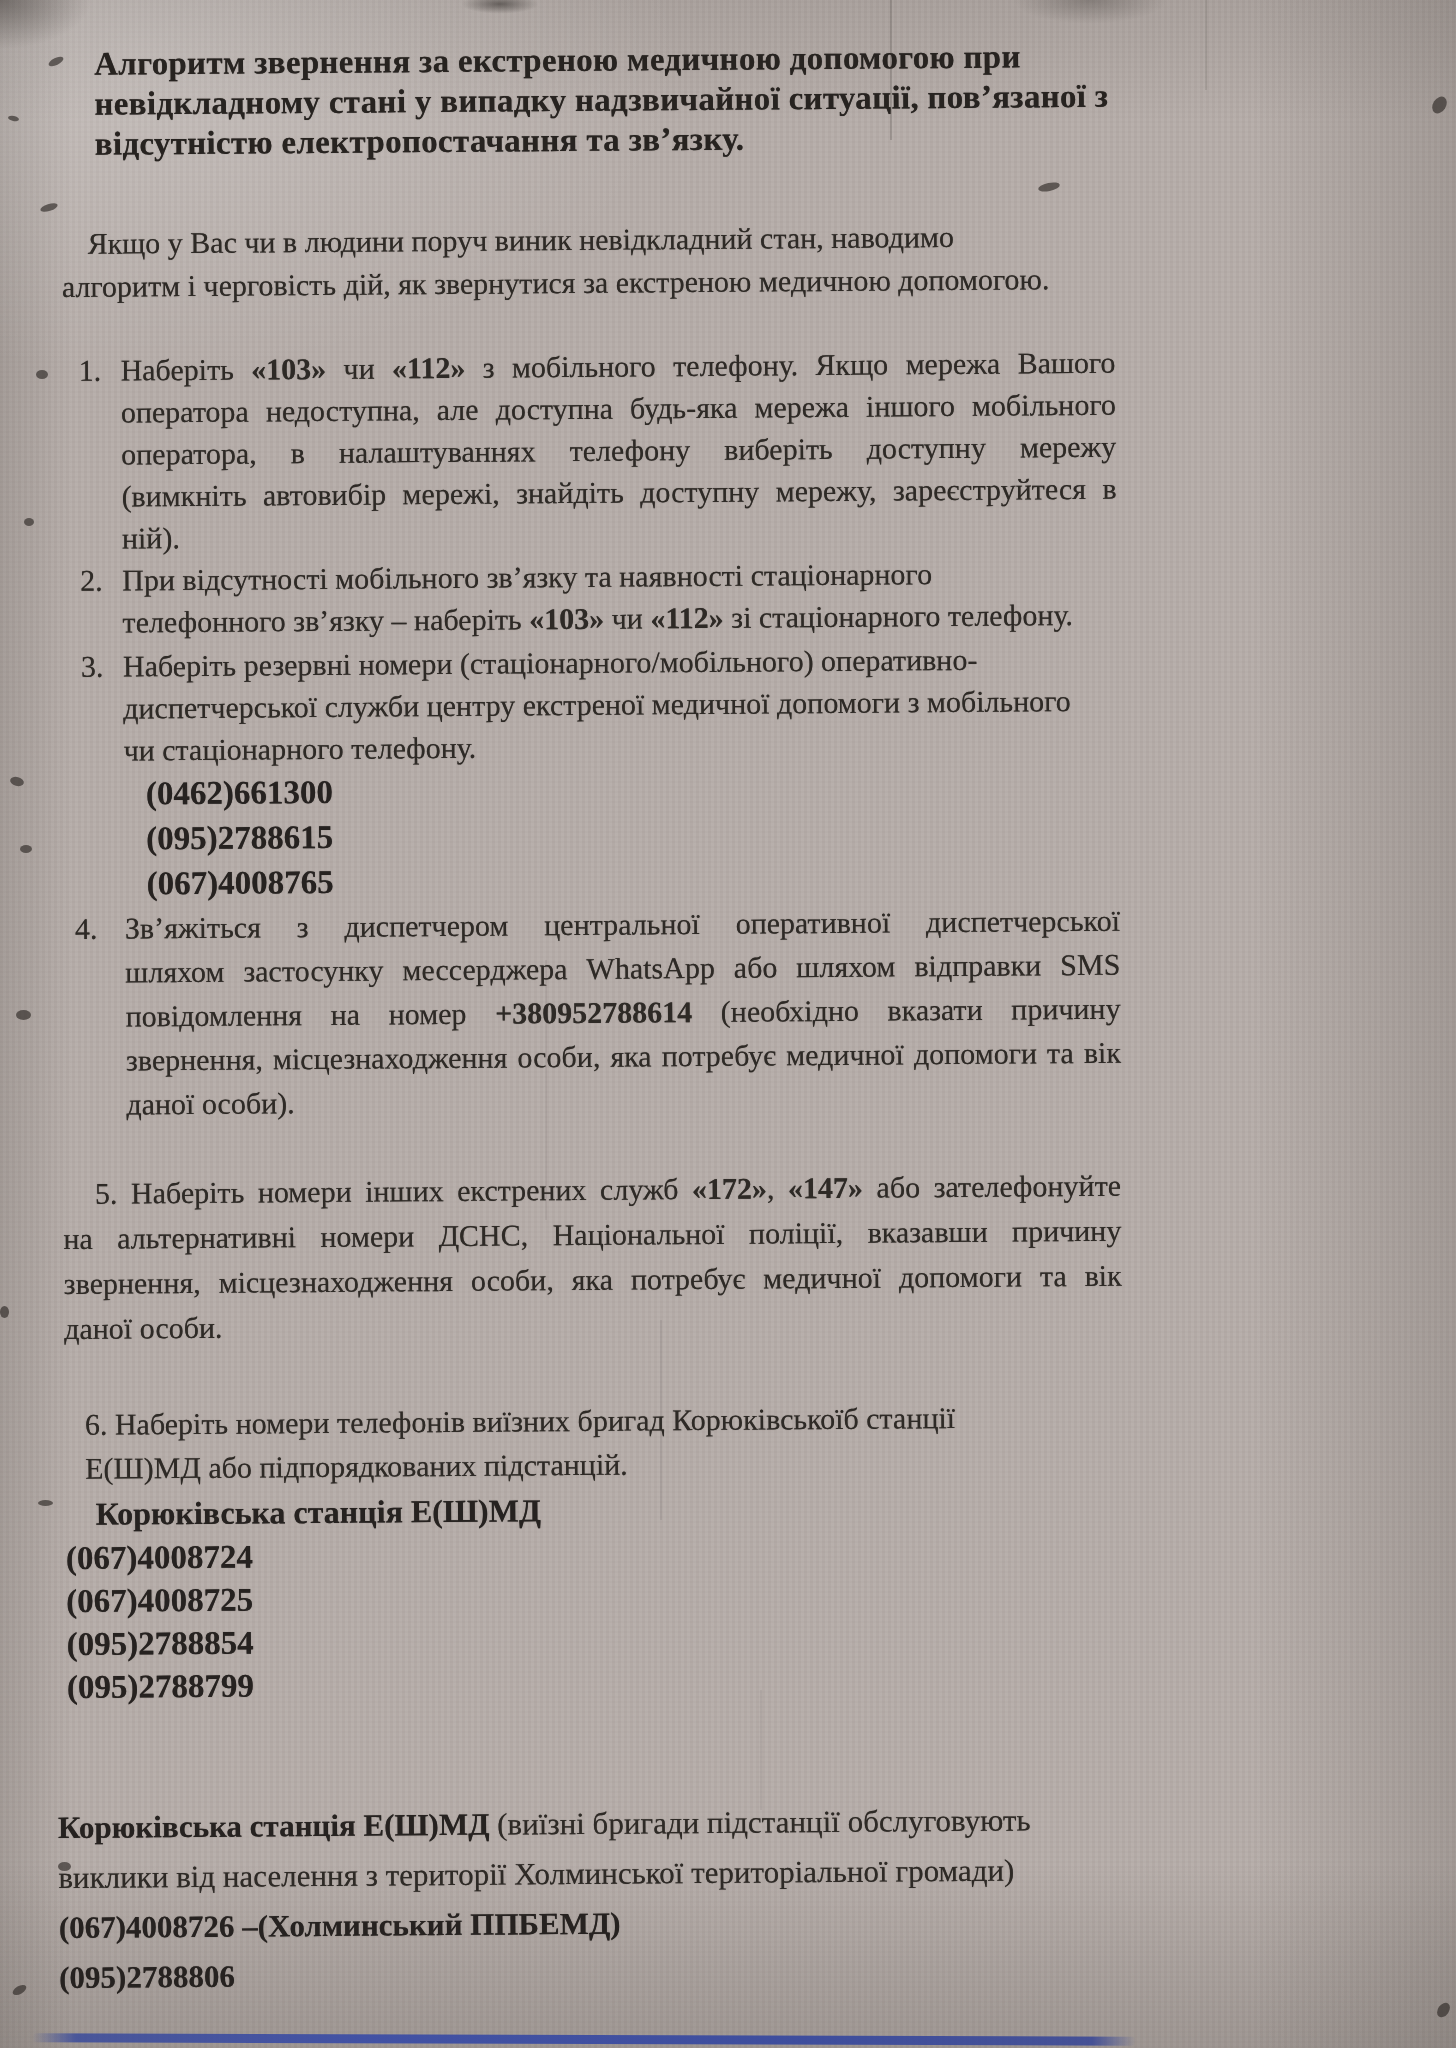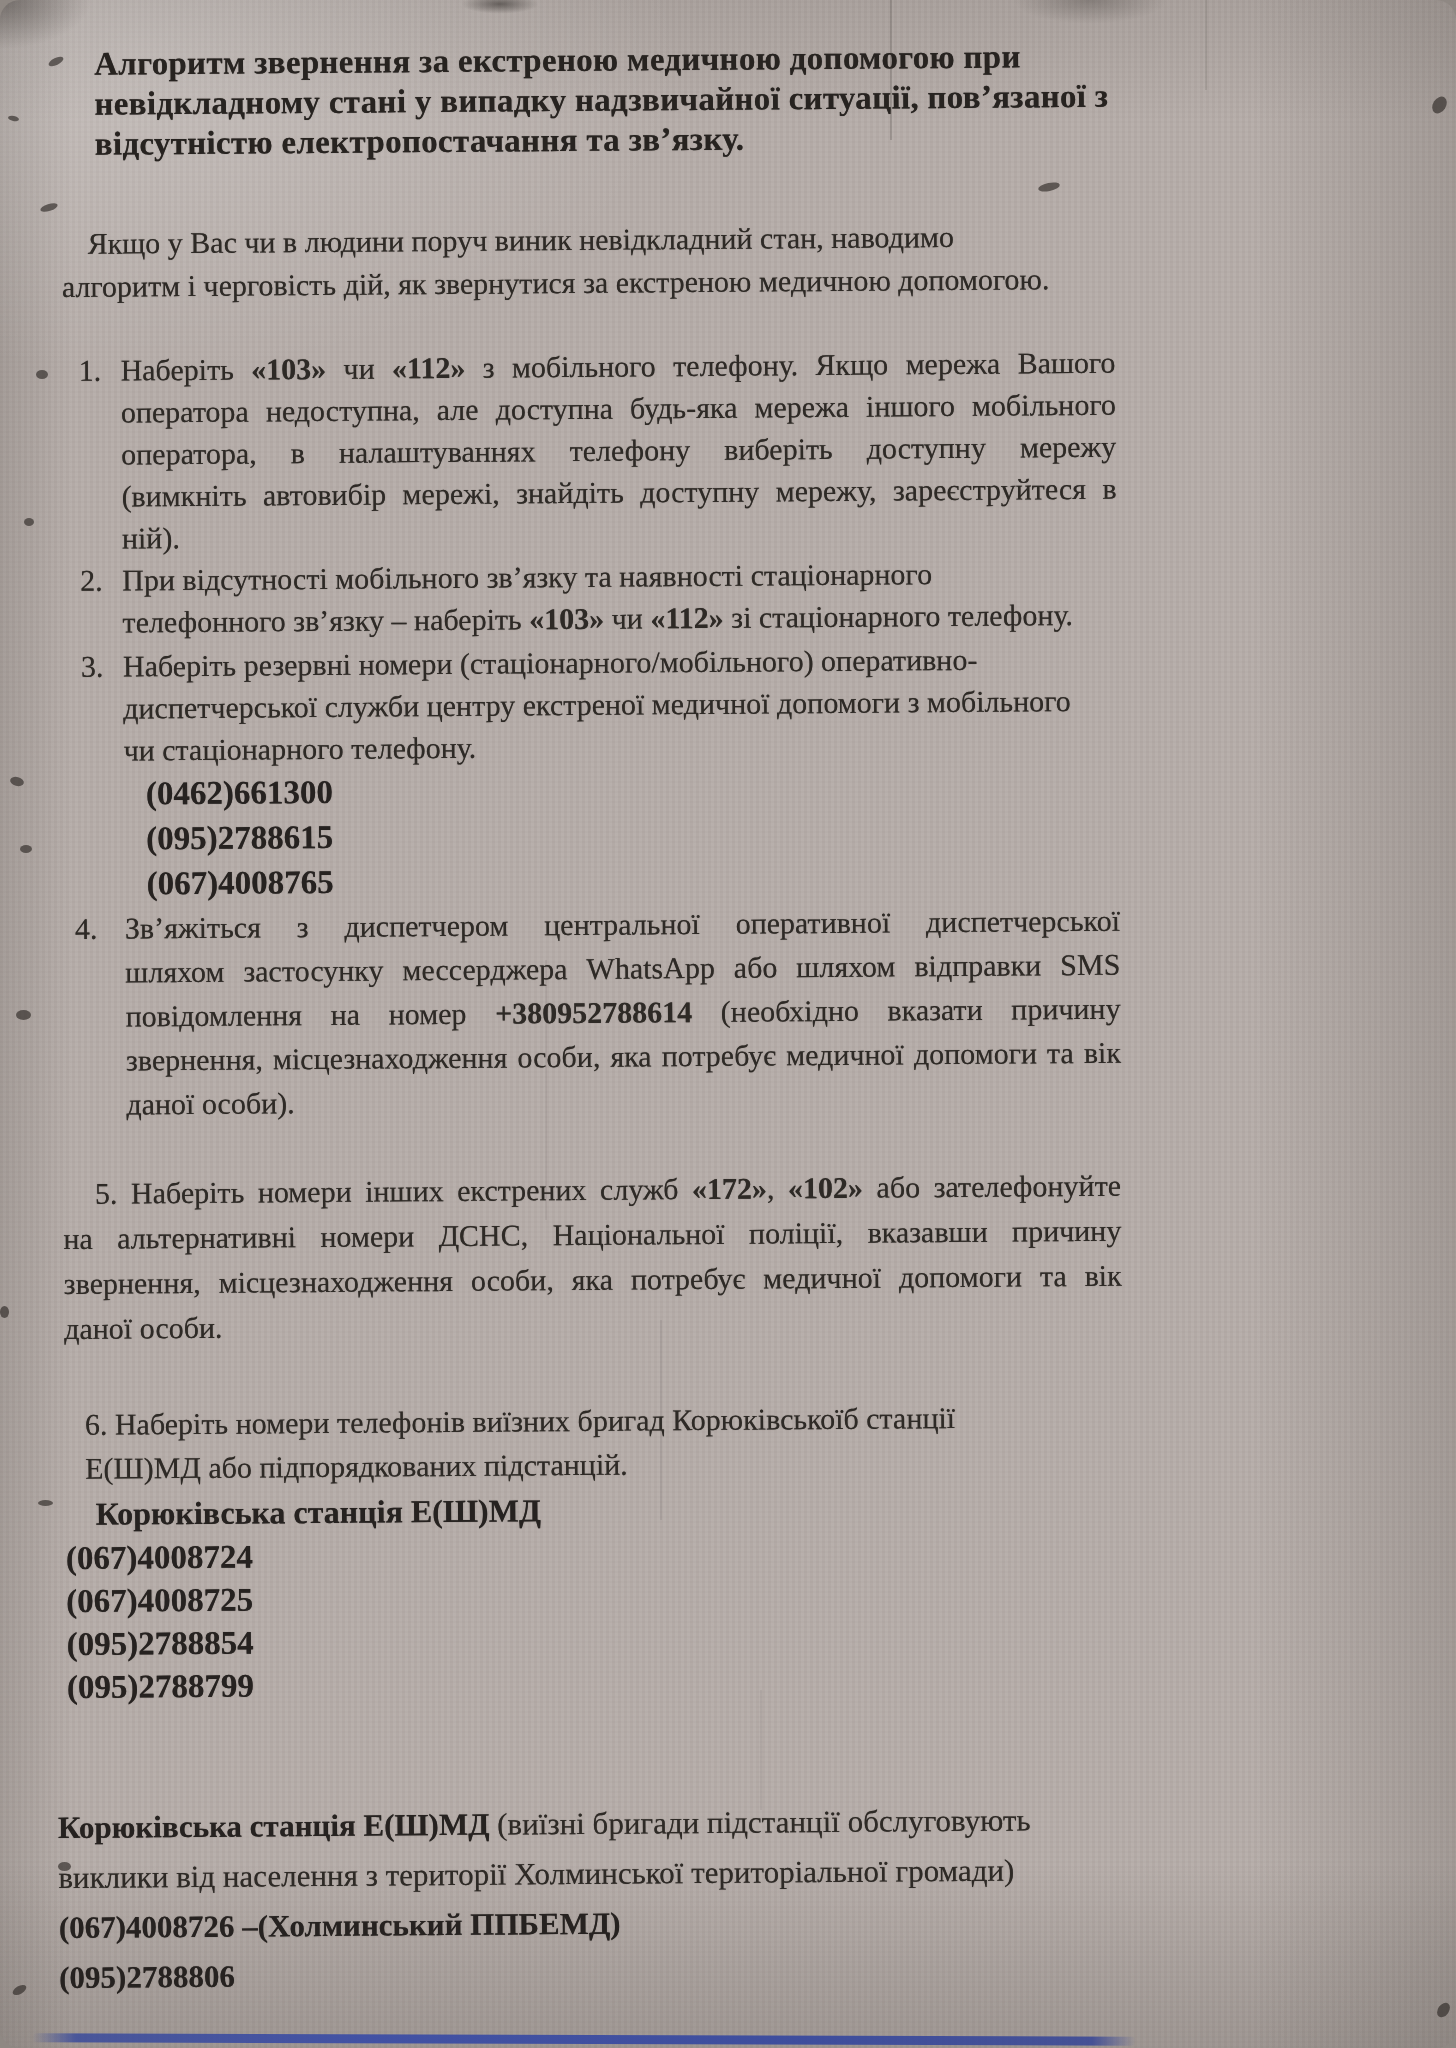--- a/index.html
+++ b/index.html
@@ -11,21 +11,20 @@
       radial-gradient(55px 14px at 500px 4px, rgba(40,36,33,.55), transparent 70%),
       radial-gradient(110px 34px at 1090px 0px, rgba(40,36,33,.28), transparent 70%),
       radial-gradient(900px 520px at 10% 3%, rgba(255,255,255,.20), transparent 60%),
       linear-gradient(90deg, rgba(60,55,50,.15), transparent 5%),
       linear-gradient(270deg, rgba(60,55,50,.16), transparent 14%),
       linear-gradient(0deg, rgba(60,55,50,.20), transparent 9%),
       linear-gradient(180deg, rgba(60,55,50,.10), transparent 6%),
       repeating-linear-gradient(90deg, rgba(0,0,0,.022) 0 3px, rgba(255,255,255,.018) 3px 6px),
       repeating-linear-gradient(0deg, rgba(0,0,0,.012) 0 2px, rgba(255,255,255,.012) 2px 5px),
       #b6ada9;
-    border-radius: 20px;
   }
   .content{
     position:absolute;left:60px;top:44px;width:1060px;
     transform:rotate(-.45deg);transform-origin:0 0;
     text-shadow:0 0 .7px rgba(46,42,38,.75);
   }
   .tl{white-space:nowrap;}
   .tl.just{white-space:normal;text-align:justify;text-align-last:justify;}
   .b{font-weight:bold;}
   .title{margin-left:34px;width:945px;font-weight:bold;font-size:33px;line-height:40px;color:#272320;letter-spacing:.3px;}
@@ -112,21 +111,21 @@
       <div class="itext">
           <div class="tl just"><span>Зв’яжіться з диспетчером центральної оперативної диспетчерської</span></div>
           <div class="tl just"><span>шляхом застосунку мессерджера WhatsApp або шляхом відправки SMS</span></div>
           <div class="tl just"><span>повідомлення на номер </span><span class="b">+380952788614</span><span> (необхідно вказати причину</span></div>
           <div class="tl just"><span>звернення, місцезнаходження особи, яка потребує медичної допомоги та вік</span></div>
           <div class="tl"><span>даної особи).</span></div>
         </div>
     </div>
 
     <div class="i5">
-        <div class="tl just"><span>5. Наберіть номери інших екстрених служб </span><span class="b">«172»</span><span>, </span><span class="b">«102»</span><span> або зателефонуйте</span></div>
+        <div class="tl just"><span>5. Наберіть номери інших екстрених служб </span><span class="b">«172»</span><span>, </span><span class="b">«147»</span><span> або зателефонуйте</span></div>
         <div class="tl just"><span>на альтернативні номери ДСНС, Національної поліції, вказавши причину</span></div>
         <div class="tl just"><span>звернення, місцезнаходження особи, яка потребує медичної допомоги та вік</span></div>
         <div class="tl"><span>даної особи.</span></div>
       </div>
 
     <div class="i6">
         <div class="tl"><span>6. Наберіть номери телефонів виїзних бригад Корюківськоїб станції</span></div>
         <div class="tl"><span>Е(Ш)МД або підпорядкованих підстанцій.</span></div>
       </div>
 

